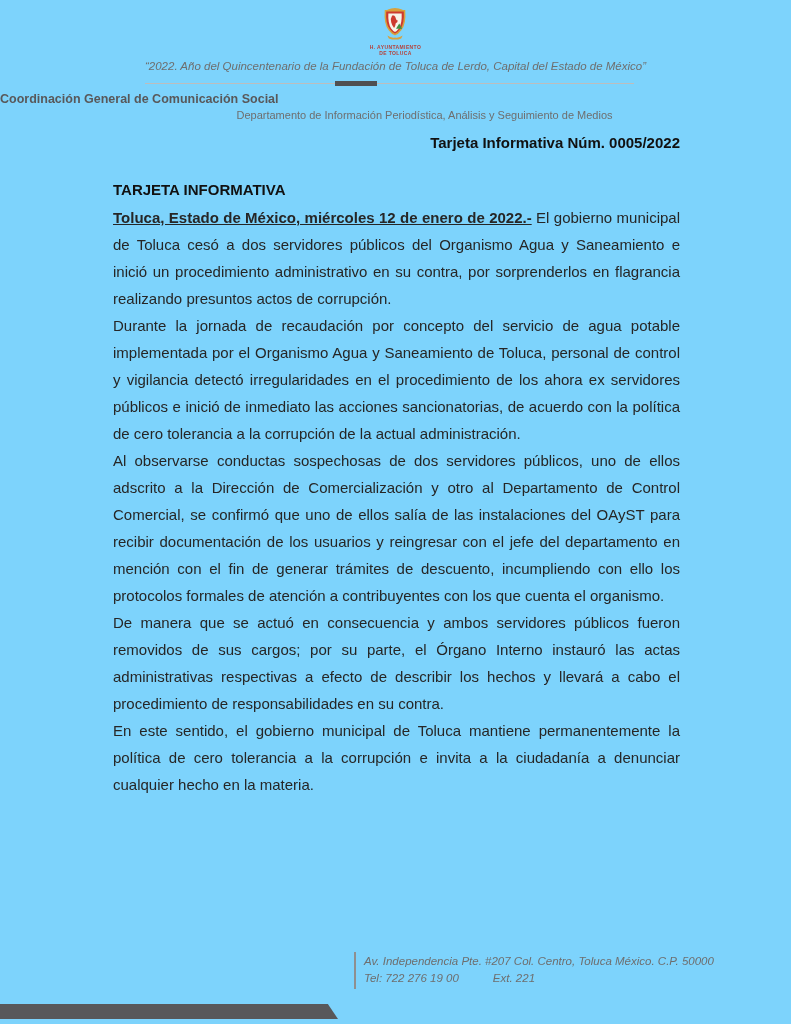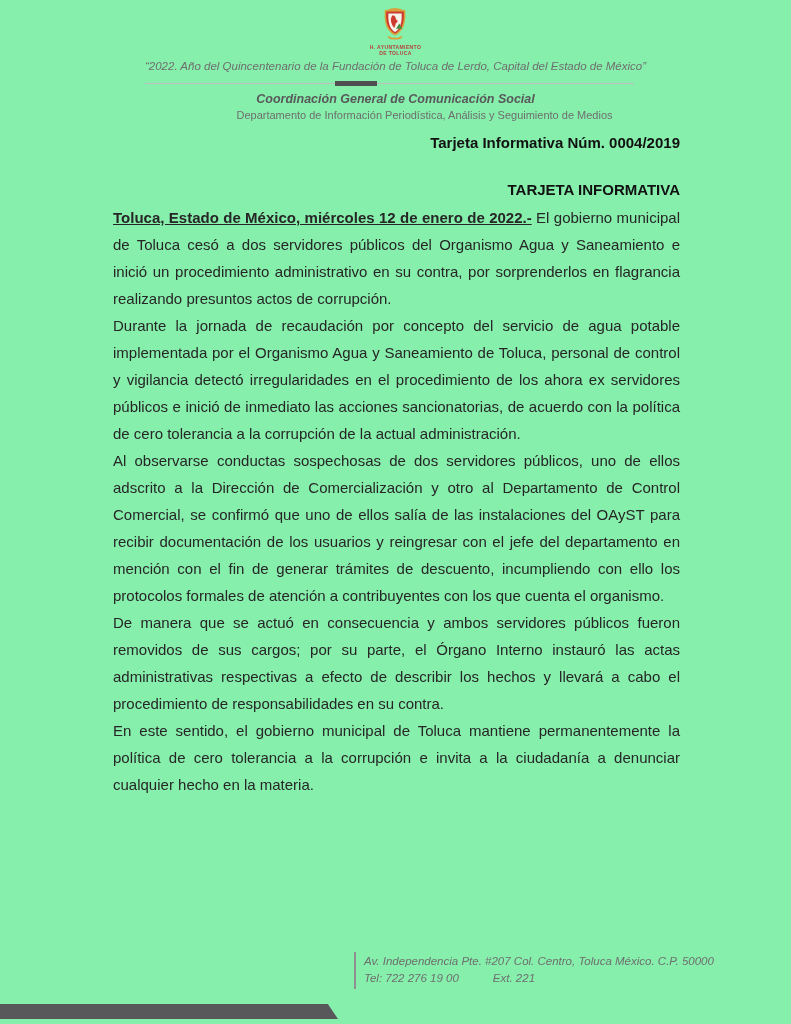--- a/index.html
+++ b/index.html
@@ -1,21 +1,21 @@
 <!DOCTYPE html>
 <html><head>
 <meta charset="utf-8">
 <style>
   html, body { margin: 0; padding: 0; background: #e8e8e8; }
   .page {
     position: relative;
     width: 791px;
     height: 1024px;
     margin: 0 auto;
-    background: #86efac;
+    background: #7dd3fc;
     font-family: "Liberation Sans", sans-serif;
     overflow: hidden;
   }
 
   
   .logo {
     position: absolute;
     left: 366px;
     top: 6px;
     width: 58px;
@@ -57,25 +57,23 @@
     top: -2px;
     width: 42px;
     height: 5px;
     background: #4f4f51;
   }
   .coord-title {
     position: absolute;
     top: 92px;
     left: 0;
     width: 100%;
-    text-align: center;
     font-weight: bold;
     color: #58585a;
     font-size: 12.5px;
-    font-style: italic;
   }
   .dept-sub {
     position: absolute;
     top: 109px;
     left: 0;
     width: 100%;
     text-align: center;
     color: #6e6e6e;
     font-size: 11px;
     padding-left: 29px;
@@ -88,21 +86,21 @@
     color: #111111;
     font-size: 15px;
   }
 
   
   .doc-title {
     position: absolute;
     top: 181px;
     left: 113px;
     width: 567px;
-    text-align: right;
+    text-align: left;
     font-weight: bold;
     color: #111111;
     font-size: 15px;
   }
   .body-text {
     position: absolute;
     top: 204px;
     left: 113px;
     width: 567px;
     font-size: 15px;
@@ -162,21 +160,21 @@
   </div>
 
   <div class="quote">“2022. Año del Quincentenario de la Fundación de Toluca de Lerdo, Capital del Estado de México”</div>
 
   <div class="divider">
     <div class="divider-dark"></div>
   </div>
 
   <div class="coord-title">Coordinación General de Comunicación Social</div>
   <div class="dept-sub">Departamento de Información Periodística, Análisis y Seguimiento de Medios</div>
-  <div class="card-number">Tarjeta Informativa Núm. 0004/2019</div>
+  <div class="card-number">Tarjeta Informativa Núm. 0005/2022</div>
 
   <div class="doc-title">TARJETA INFORMATIVA</div>
 
   <div class="body-text" id="paragraphs">
     <p class="para"><span class="lead">Toluca, Estado de México, miércoles 12 de enero de 2022.-</span><span class="ptext"> El gobierno municipal de Toluca cesó a dos servidores públicos del Organismo Agua y Saneamiento e inició un procedimiento administrativo en su contra, por sorprenderlos en flagrancia realizando presuntos actos de corrupción.</span></p>
 
     <p class="para"><span class="lead"></span><span class="ptext">Durante la jornada de recaudación por concepto del servicio de agua potable implementada por el Organismo Agua y Saneamiento de Toluca, personal de control y vigilancia detectó irregularidades en el procedimiento de los ahora ex servidores públicos e inició de inmediato las acciones sancionatorias, de acuerdo con la política de cero tolerancia a la corrupción de la actual administración.</span></p>
 
     <p class="para"><span class="lead"></span><span class="ptext">Al observarse conductas sospechosas de dos servidores públicos, uno de ellos adscrito a la Dirección de Comercialización y otro al Departamento de Control Comercial, se confirmó que uno de ellos salía de las instalaciones del OAyST para recibir documentación de los usuarios y reingresar con el jefe del departamento en mención con el fin de generar trámites de descuento, incumpliendo con ello los protocolos formales de atención a contribuyentes con los que cuenta el organismo.</span></p>
 

